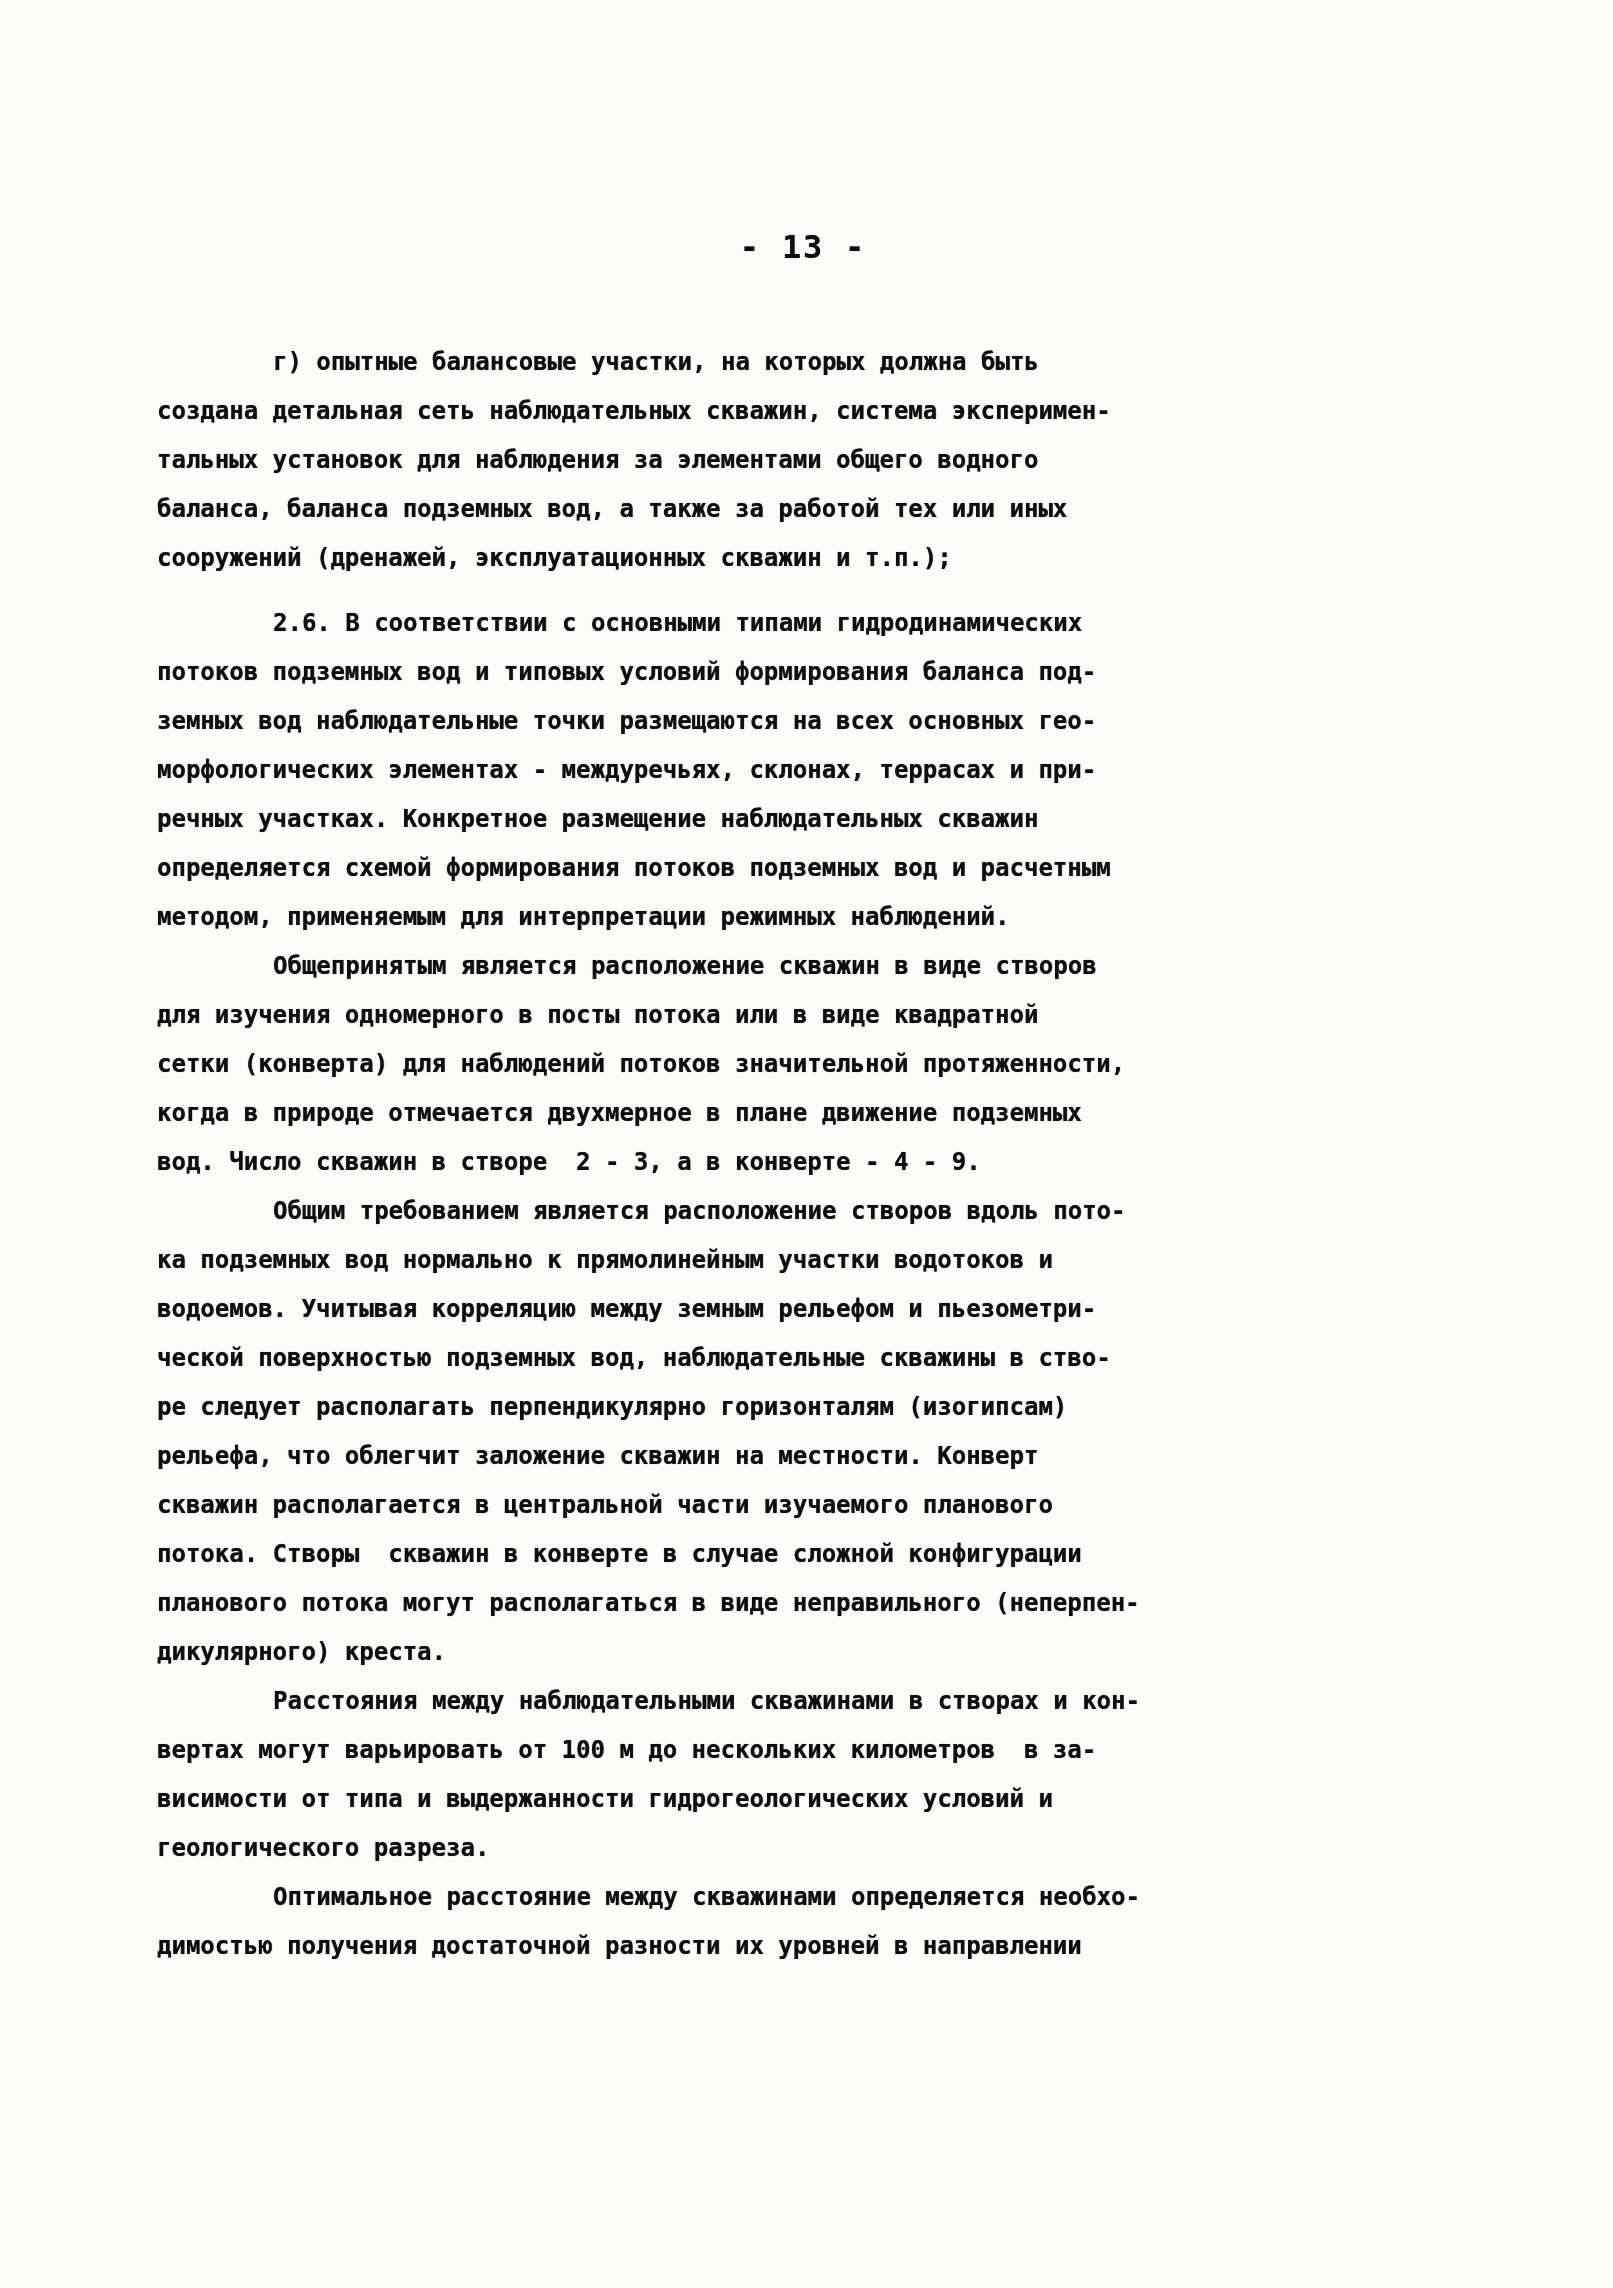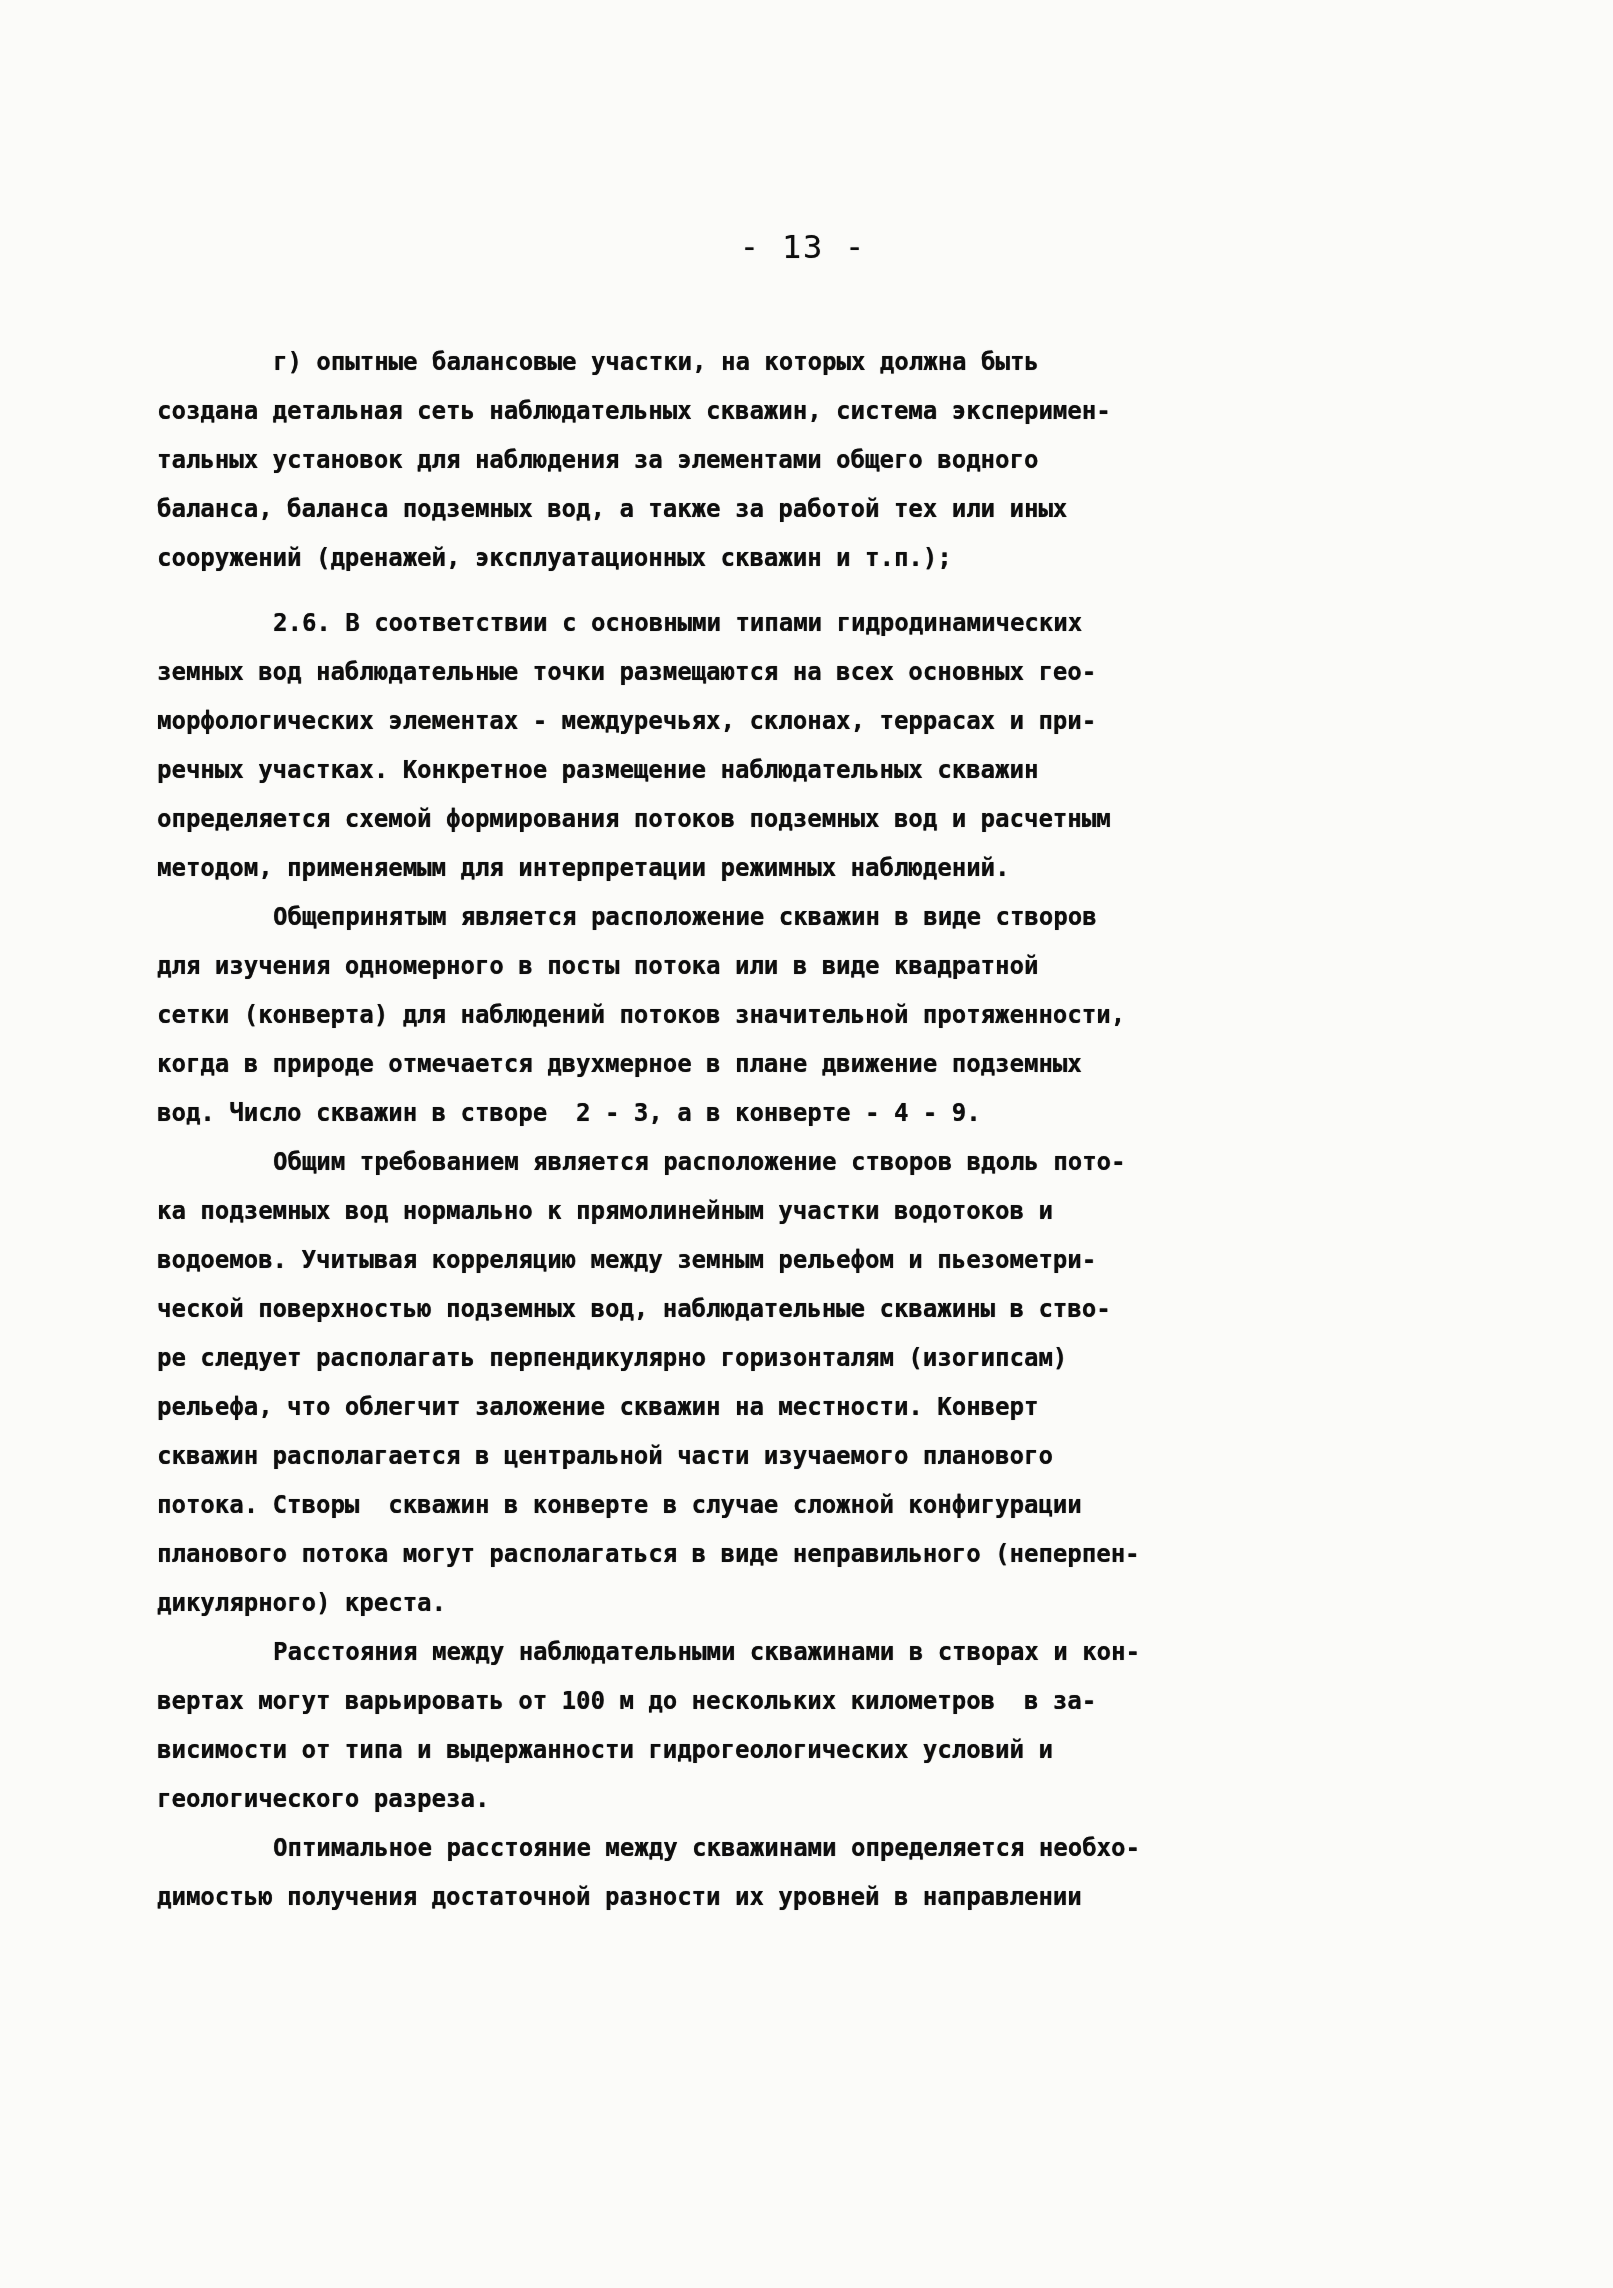--- a/index.html
+++ b/index.html
@@ -17,21 +17,21 @@
     color:var(--ink);
   }
   .page-number{
     position:absolute;
     top:227px;
     left:157px;
     width:1292px;
     text-align:center;
     font-size:32px;
     line-height:41px;
-    font-weight:400;
+    font-weight:700;
     letter-spacing:1.8px;
     text-shadow:0 0 0.9px rgba(10,10,10,.55);
   }
   .body-text{
     position:absolute;
     top:338px;
     left:157px;
     width:1347px;
   }
   .line{
@@ -61,20 +61,21 @@
       <div class="line first">г) опытные балансовые участки, на которых должна быть</div>
       <div class="line">создана детальная сеть наблюдательных скважин, система эксперимен-</div>
       <div class="line">тальных установок для наблюдения за элементами общего водного</div>
       <div class="line">баланса, баланса подземных вод, а также за работой тех или иных</div>
       <div class="line">сооружений (дренажей, эксплуатационных скважин и т.п.);</div>
     </div>
 
 
     <div class="para extra-gap">
       <div class="line first">2.6. В соответствии с основными типами гидродинамических</div>
+      <div class="line">потоков подземных вод и типовых условий формирования баланса под-</div>
       <div class="line">земных вод наблюдательные точки размещаются на всех основных гео-</div>
       <div class="line">морфологических элементах - междуречьях, склонах, террасах и при-</div>
       <div class="line">речных участках. Конкретное размещение наблюдательных скважин</div>
       <div class="line">определяется схемой формирования потоков подземных вод и расчетным</div>
       <div class="line">методом, применяемым для интерпретации режимных наблюдений.</div>
     </div>
 
     <div class="para">
       <div class="line first">Общепринятым является расположение скважин в виде створов</div>
       <div class="line">для изучения одномерного в посты потока или в виде квадратной</div>

